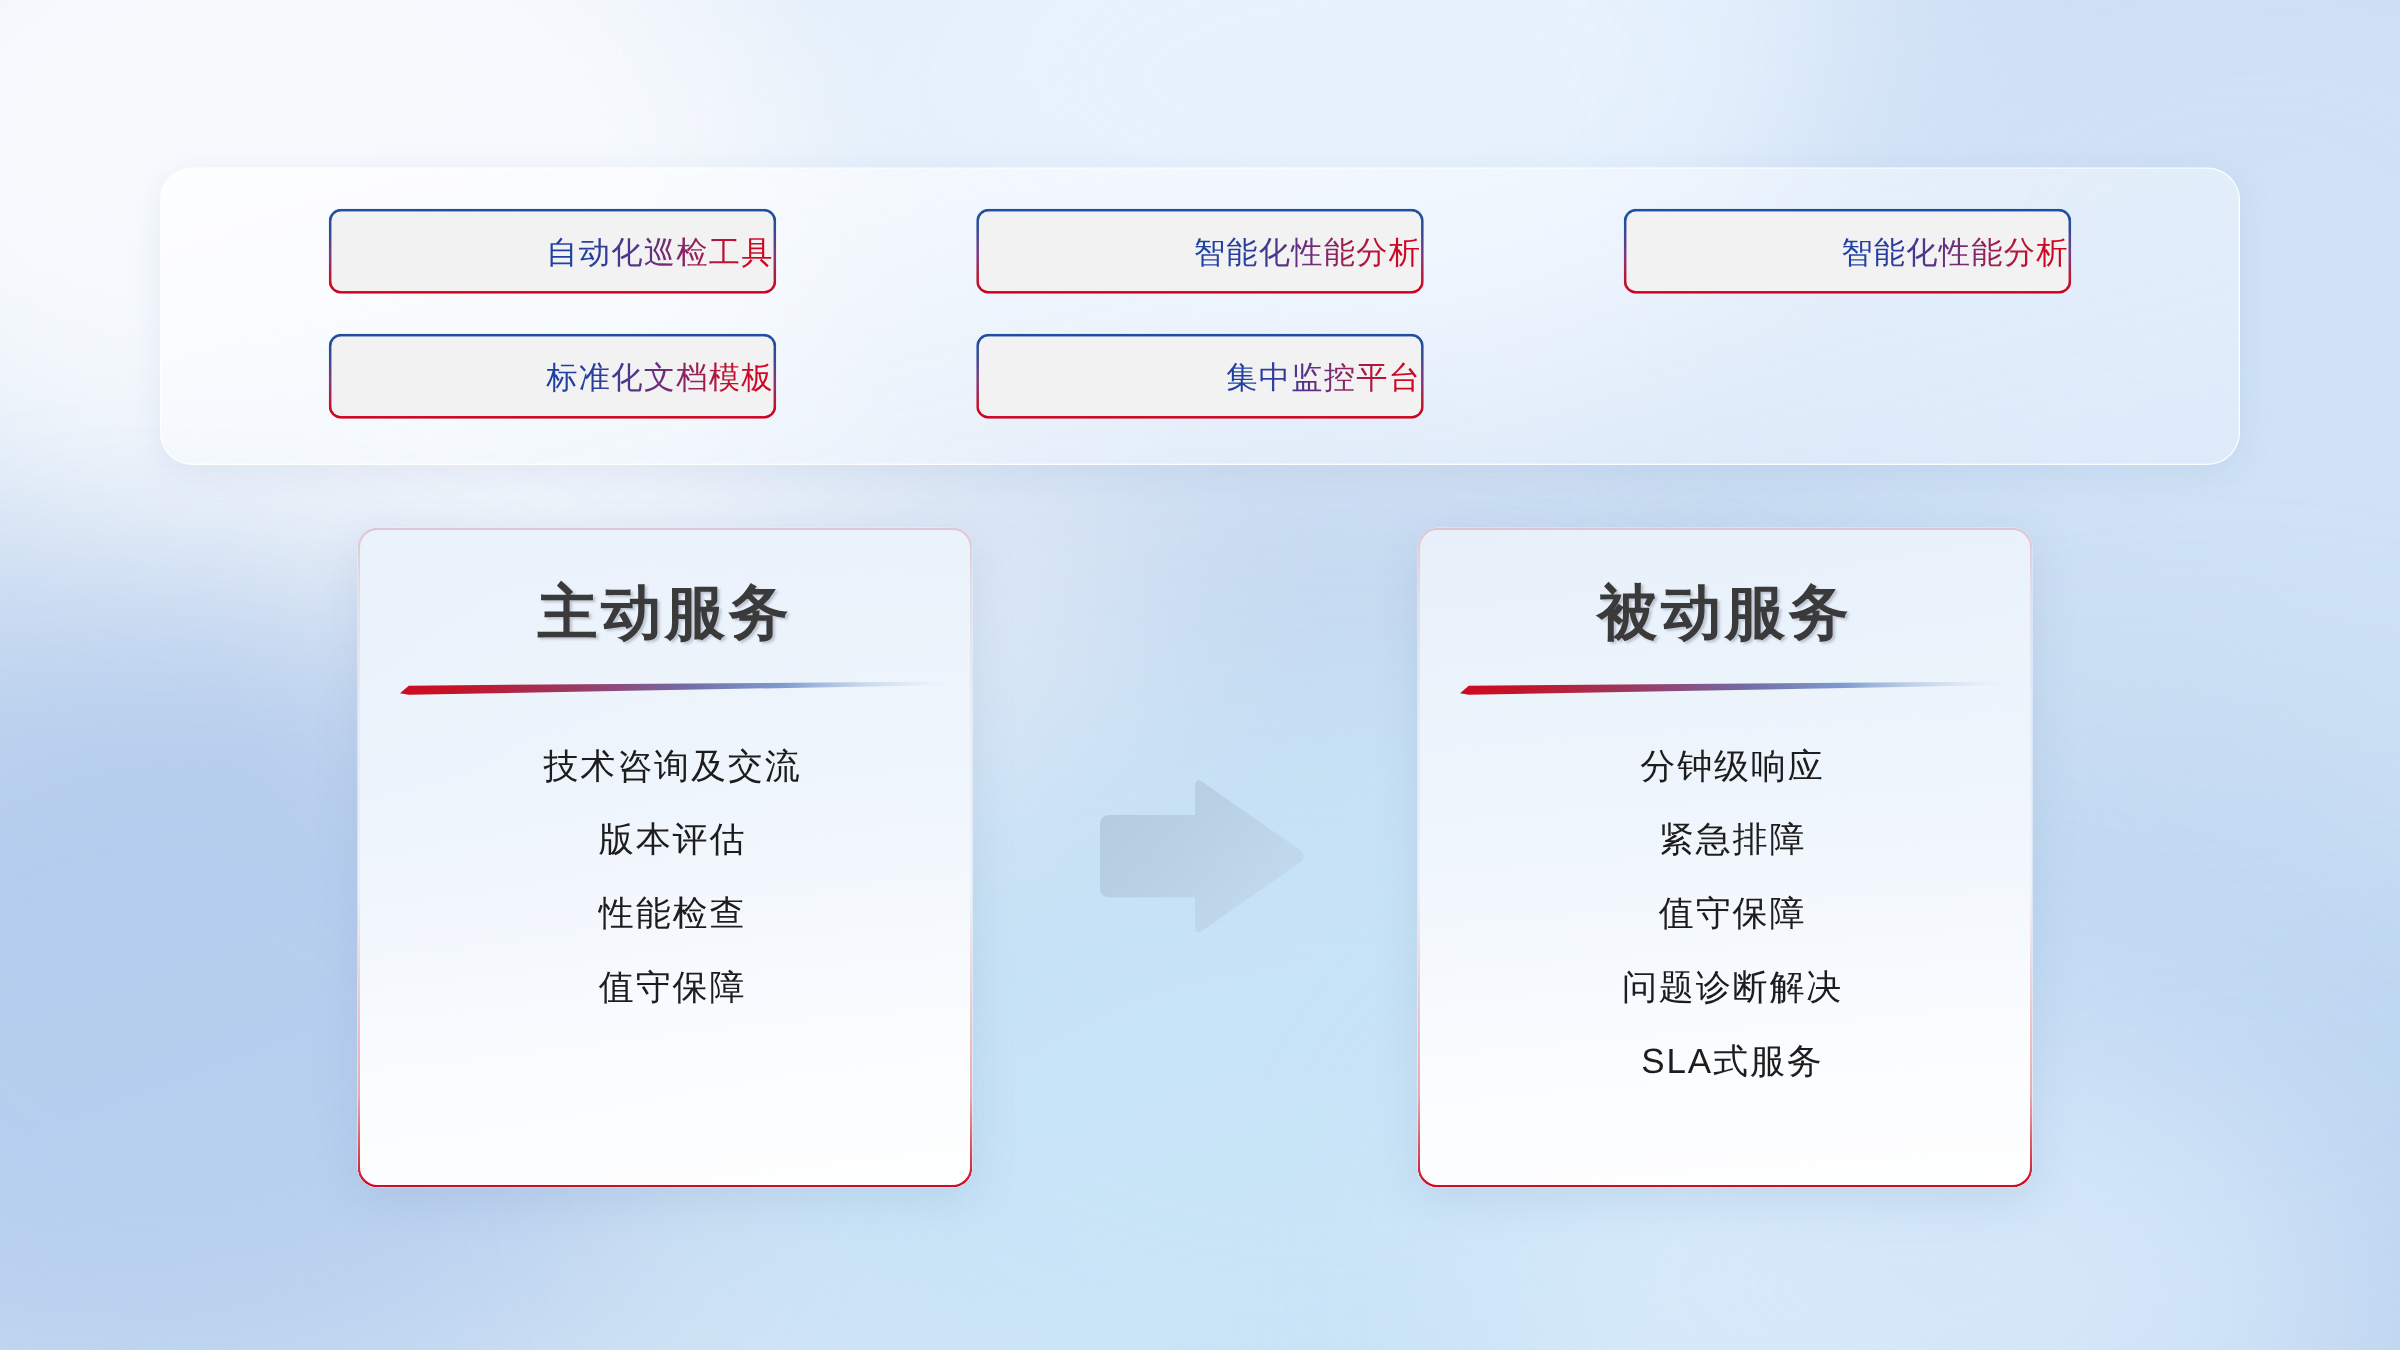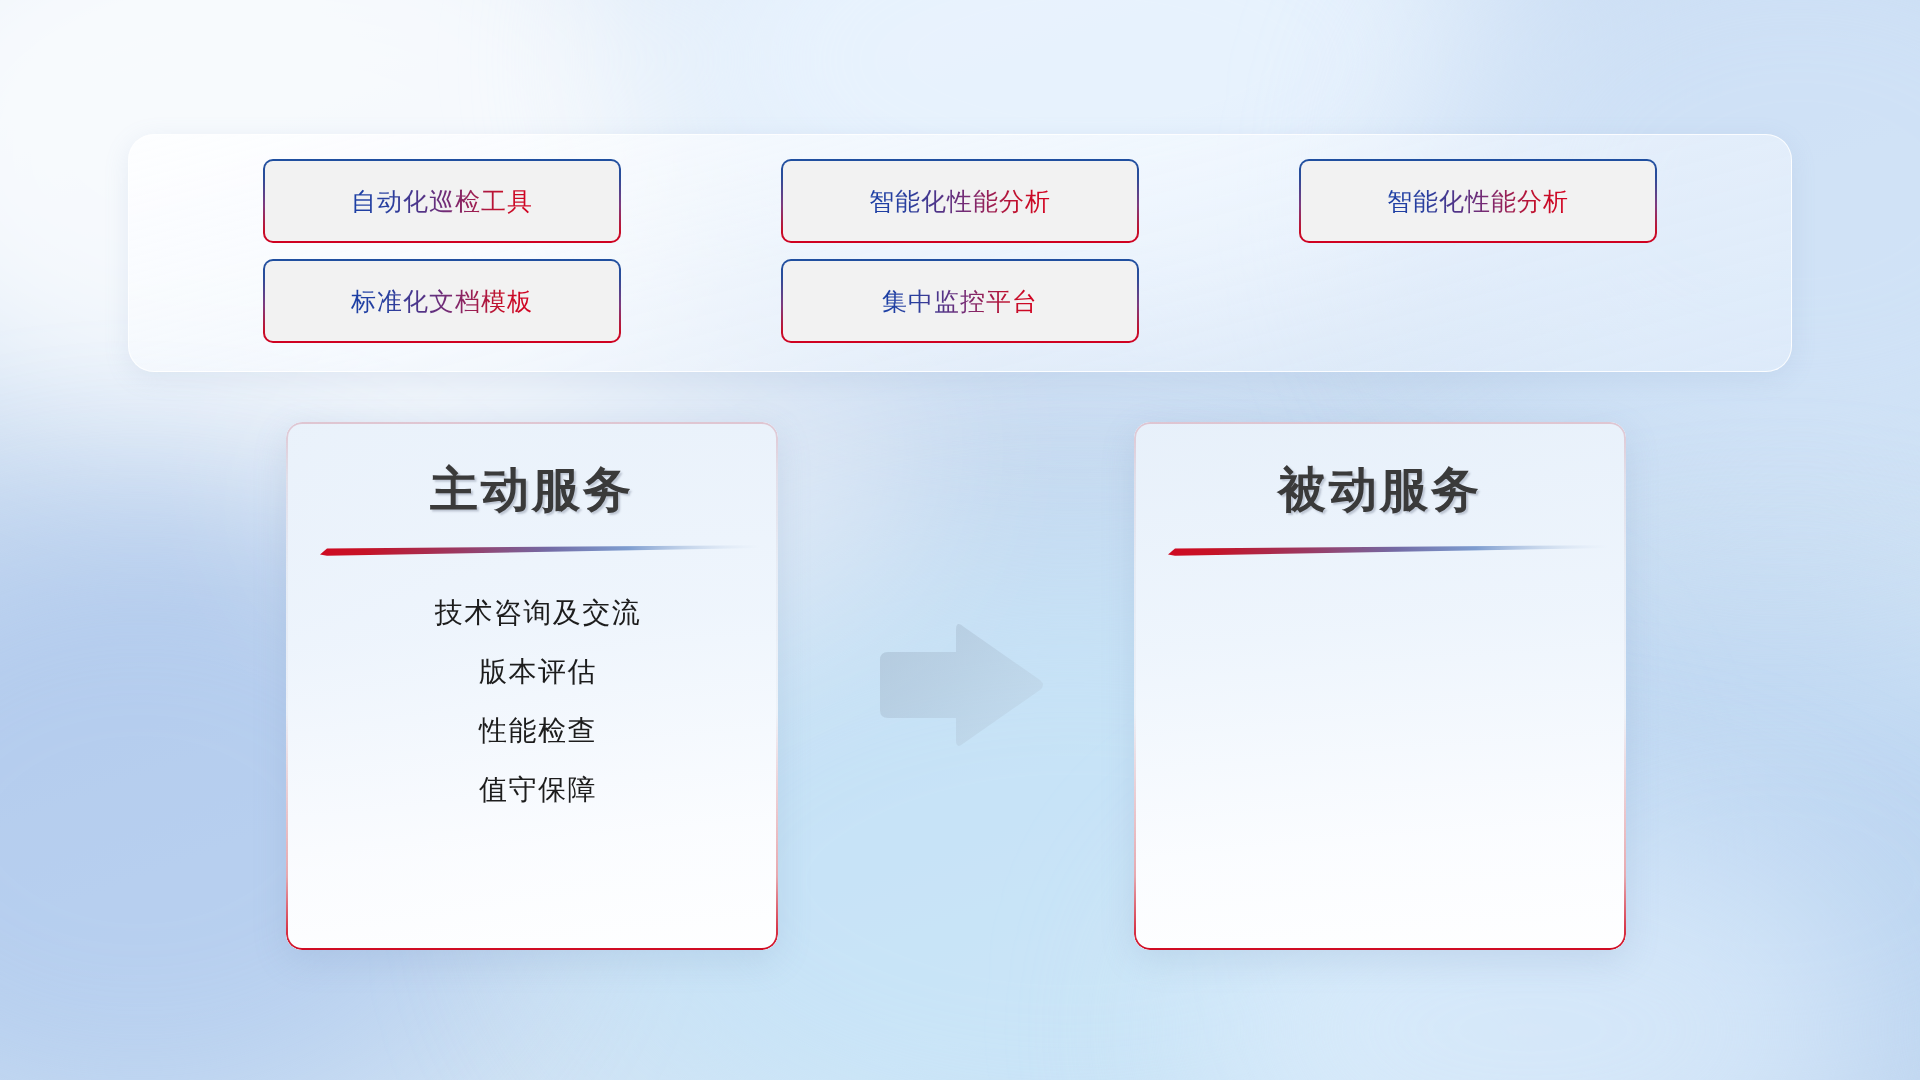--- a/index.html
+++ b/index.html
@@ -72,26 +72,26 @@
     grid-template-columns: repeat(3, 1fr);
     grid-template-rows: repeat(2, 1fr);
     align-items: center;
     justify-items: center;
     padding: 22px 54px 26px 54px;
     row-gap: 12px;
   }
   .tag-box {
     position: relative;
     width: 358px;
-    height: 84px;
+    height: 68px;
     border-radius: 10px;
     background: #f2f2f2;
     display: flex;
     align-items: center;
-    justify-content: center;
+    justify-content: flex-end;
     
     border: 2px solid transparent;
     background-image:
       linear-gradient(#f2f2f2, #f2f2f2),
       linear-gradient(to bottom, #1f4fa0 0%, #2a4c99 22%, #7e3a7e 55%, #c5102a 85%, #d00020 100%);
     background-origin: border-box;
     background-clip: padding-box, border-box;
   }
   .tag-label {
     font-size: 25px;
@@ -283,15 +283,22 @@
           <stop offset="0.32" stop-color="#9a3a63" stop-opacity="1"></stop>
           <stop offset="0.52" stop-color="#6d63a0" stop-opacity="0.95"></stop>
           <stop offset="0.70" stop-color="#6287c4" stop-opacity="0.80"></stop>
           <stop offset="0.86" stop-color="#9fb8da" stop-opacity="0.40"></stop>
           <stop offset="1" stop-color="#c9d9ec" stop-opacity="0"></stop>
         </linearGradient>
       </defs>
       <path d="M0,10.5 L7,4.5 L440,1.2 L440,4.0 L7,11.8 Z" fill="url(#divGradR)"></path>
     </svg>
 
+    <div class="card-list">
+      <div class="card-list-item">分钟级响应</div>
+      <div class="card-list-item">紧急排障</div>
+      <div class="card-list-item">值守保障</div>
+      <div class="card-list-item">问题诊断解决</div>
+      <div class="card-list-item">SLA式服务</div>
+    </div>
   </div>
 
 </div>
 
 </body></html>

